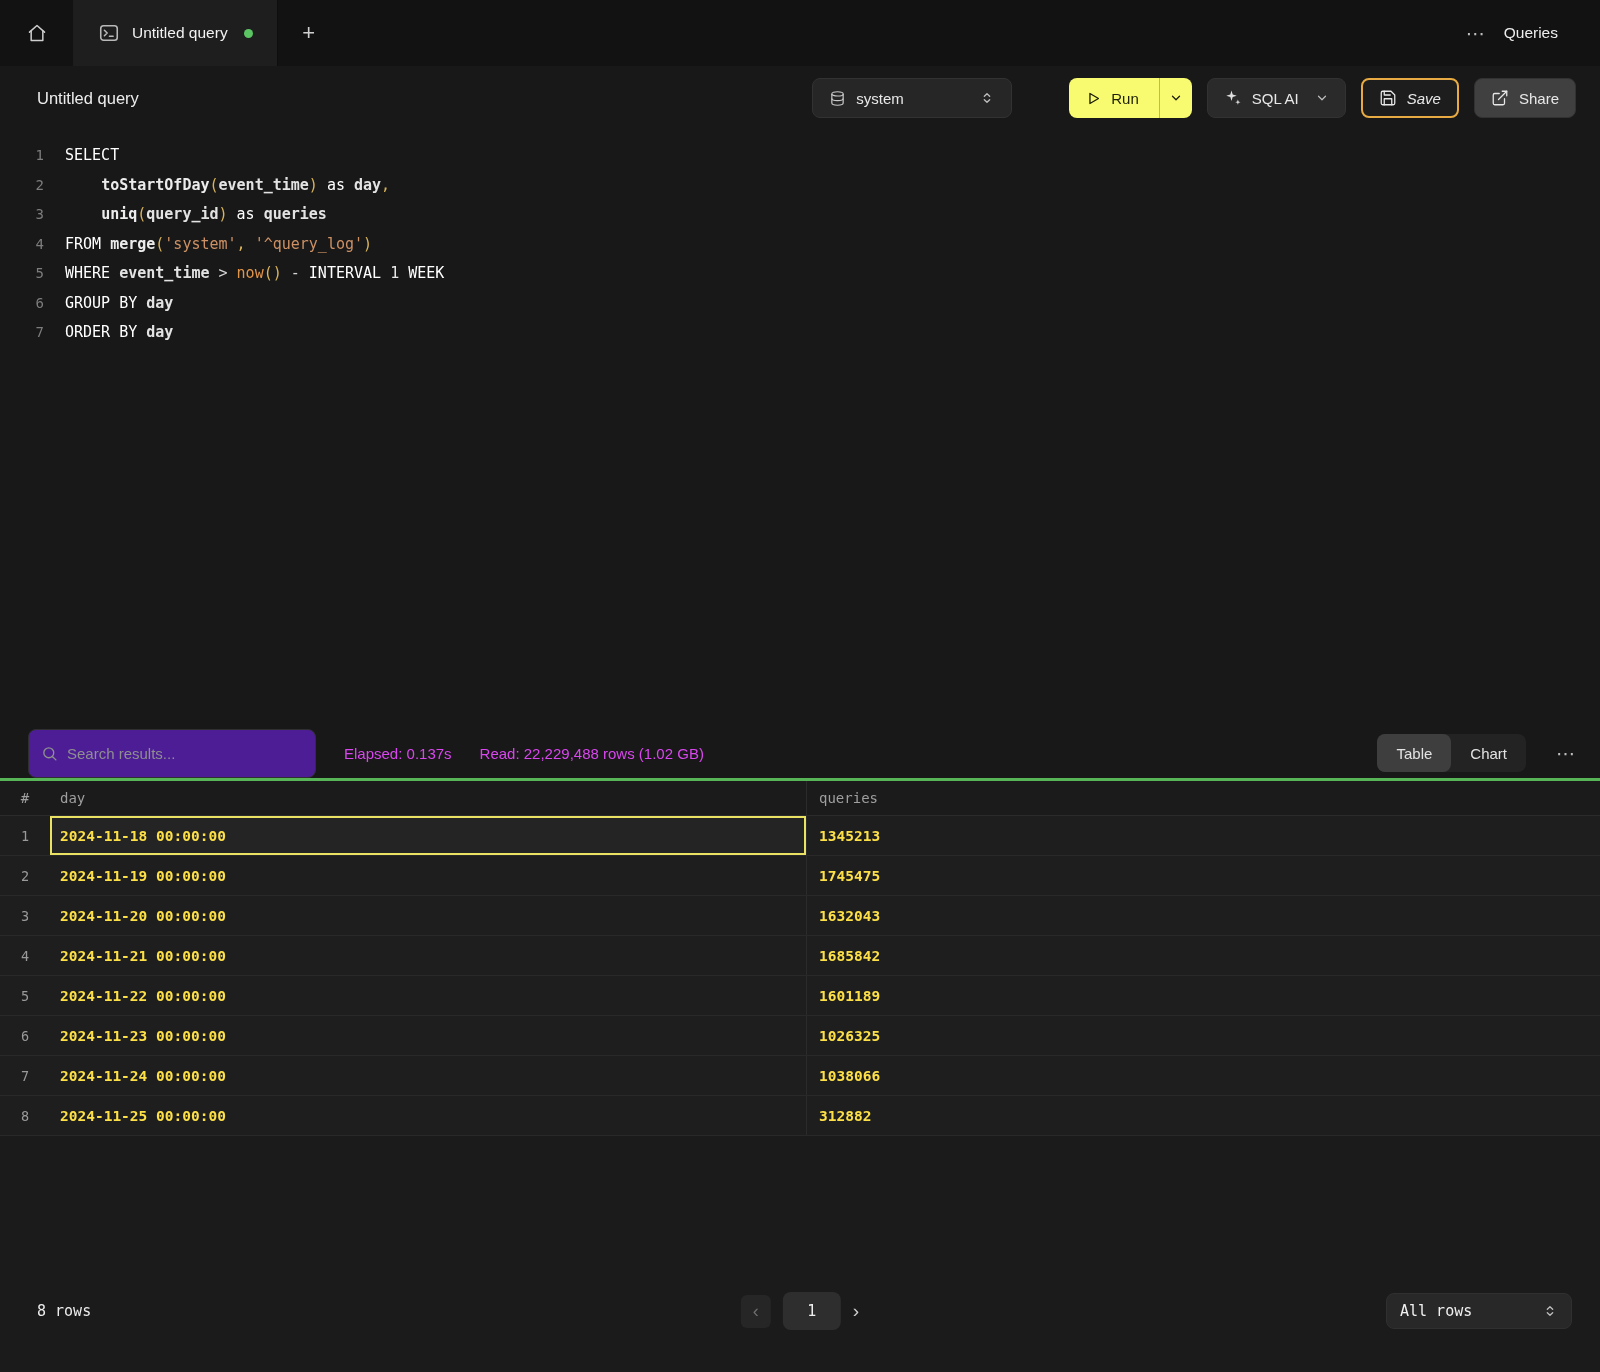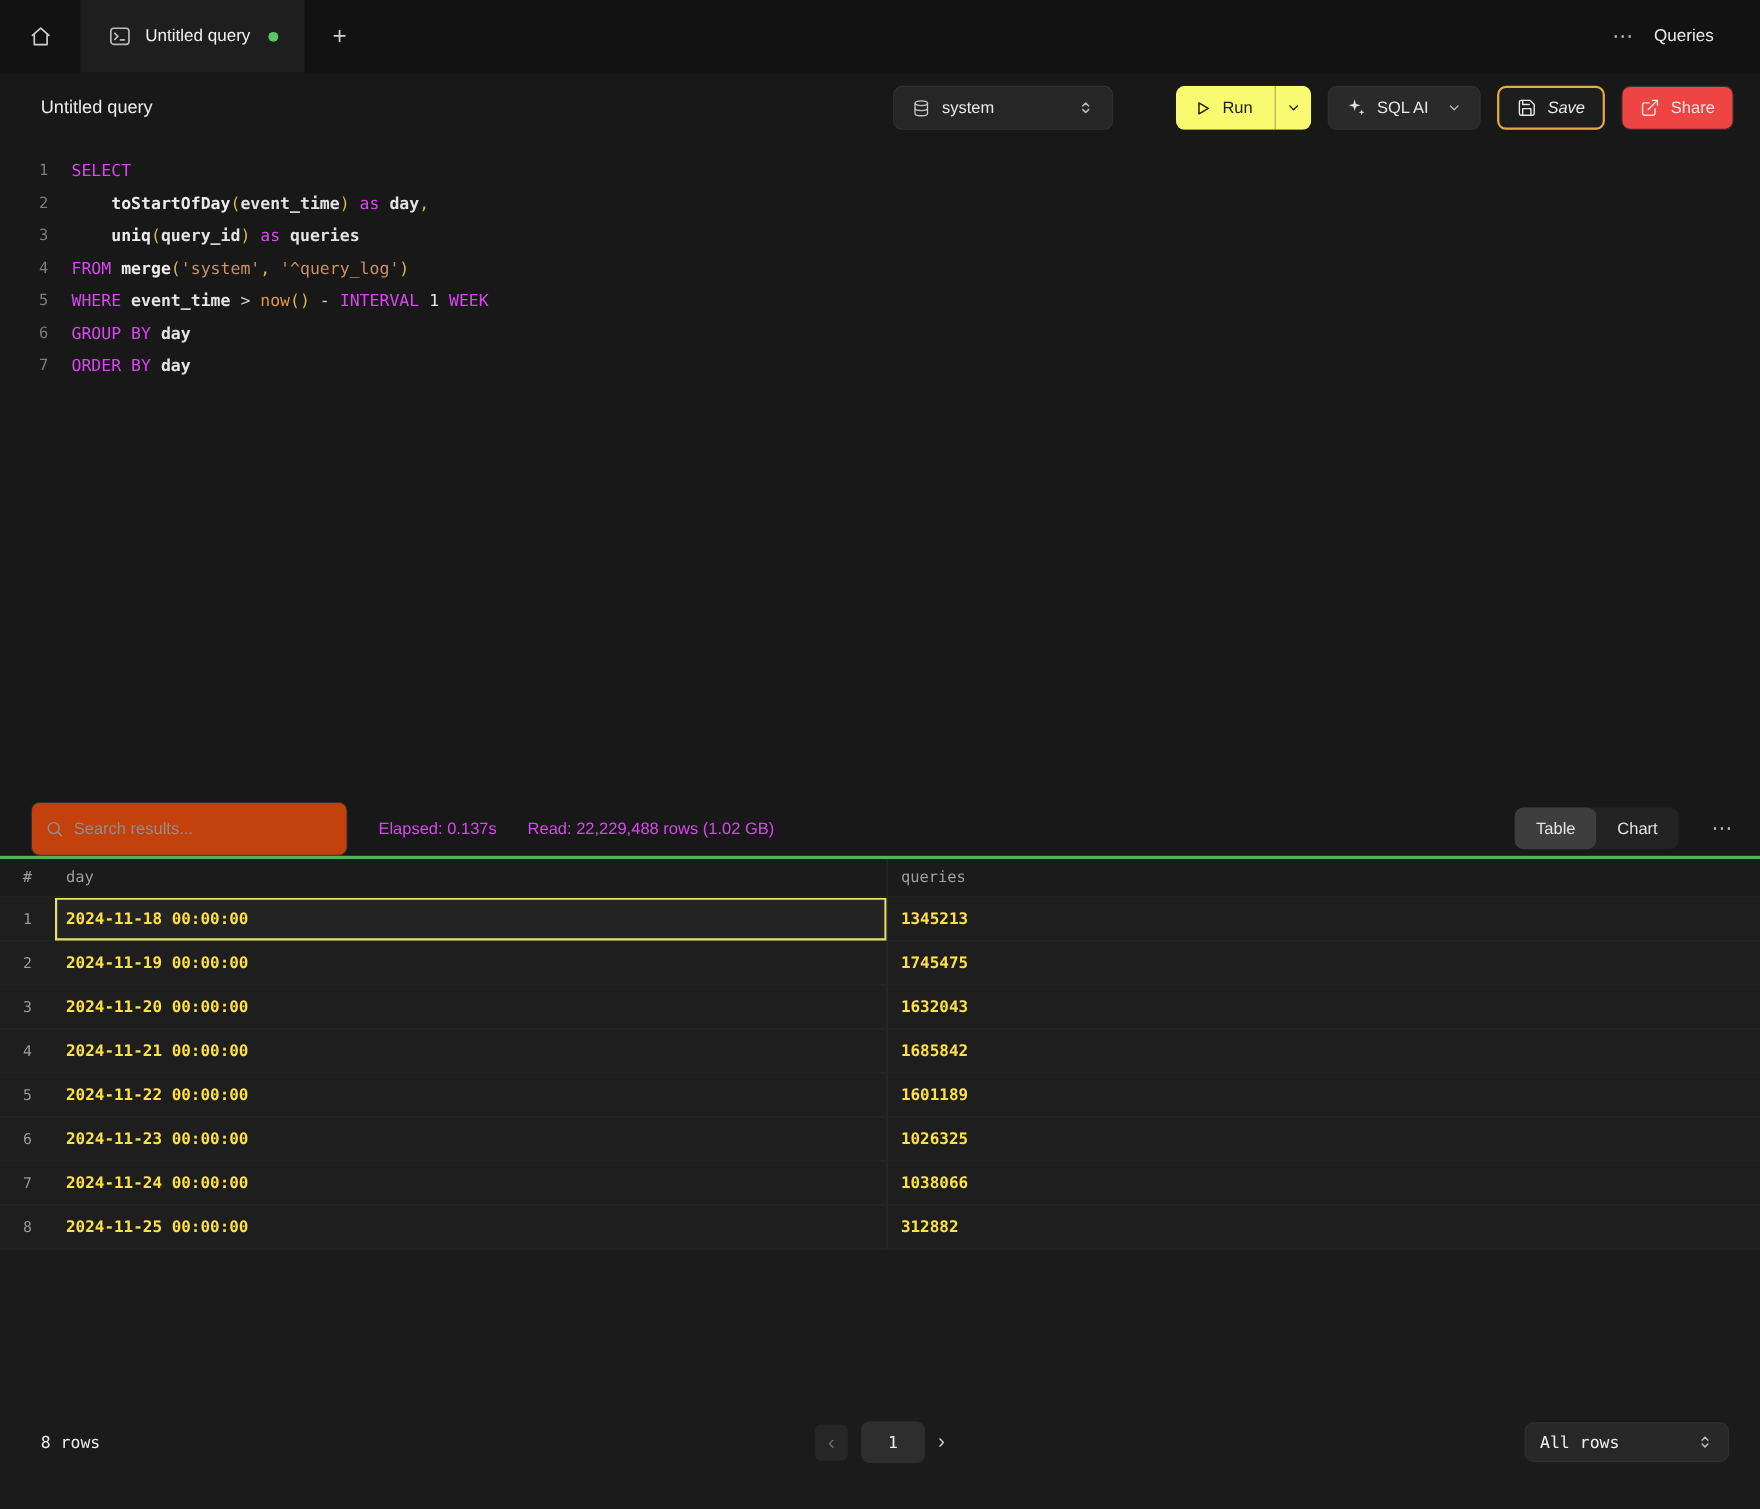--- a/index.html
+++ b/index.html
@@ -36,43 +36,43 @@
     font-family:inherit; }
   .db-select { width:200px; justify-content:flex-start; background:#262626; }
   .db-select .updown { margin-left:auto; color:#bdbdbd; }
   .run-group { display:flex; border-radius:8px; overflow:hidden;margin-left:42px; }
   .run-main { height:40px; display:flex; align-items:center; gap:9px; padding:0 20px 0 16px;
     background:#f8fb70; color:#1d1f08; border:none; font-size:15px; font-weight:500; cursor:pointer; font-family:inherit; }
   .run-caret { width:33px; height:40px; display:flex; align-items:center; justify-content:center;
     background:#f8fb70; border:none; border-left:1px solid rgba(0,0,0,.25); color:#1d1f08; cursor:pointer; }
   .sqlai-btn .chev { color:#bdbdbd; margin-left:6px; }
   .save-btn { background:#1d1d1d; border:2px solid #e8aa42; }
-  .share-btn { background:#ef4444; }
+  .share-btn { background:#404040; }
   .icon { display:flex; align-items:center; }
 
   
   .editor { height:598px; flex-shrink:0; padding-top:11px; overflow:hidden; cursor:text;
     font-family:"DejaVu Sans Mono","Liberation Mono",monospace; font-size:15px; line-height:29.5px; }
   .code-line { display:flex; }
   .line-num { width:44px; text-align:right; color:#7d7d7d; font-size:14px; flex-shrink:0; }
   .line-code { padding-left:21px; white-space:pre; }
-  .tok-kw { color:#d946ef; }
+  .tok-kw { color:#ffffff; }
   .tok-fn { color:#ececec; font-weight:700; }
   .tok-id { color:#e3e3e3; font-weight:700; }
   .tok-br { color:#d9b45b; }
   .tok-st { color:#ce9164; }
   .tok-or { color:#e2954a; }
   .tok-nu { color:#e8e8e8; }
   .tok-op { color:#d4d4d4; }
   .tok-pu { color:#d9b45b; }
   .tok-pl { color:#e8e8e8; }
 
   
   .results-toolbar { height:50px; display:flex; align-items:center; padding:0 24px 0 28px; gap:28px; flex-shrink:0; }
-  .search-box { width:288px; height:49px; background:#c2410c; border:1px solid #303030; border-radius:8px;
+  .search-box { width:288px; height:49px; background:#4c1d95; border:1px solid #303030; border-radius:8px;
     display:flex; align-items:center; gap:9px; padding:0 12px; color:#8f8f8f; }
   .search-box input { flex:1; background:transparent; border:none; outline:none;
     color:#e3e3e3; font-size:15px; font-family:inherit; }
   .search-box input::placeholder { color:#8f8f8f; }
   .stat { color:#d946ef; font-size:15px; }
   .view-toggle { margin-left:auto; display:flex; background:#232323; border-radius:8px; }
   .toggle-btn { height:38px; padding:0 19px; display:flex; align-items:center; font-size:15px;
     color:#e3e3e3; background:transparent; border:none; border-radius:8px; cursor:pointer; font-family:inherit; }
   .toggle-btn.active { background:#3e3e3e; }
   .results-more { background:none; border:none; color:#bdbdbd; font-size:19px; letter-spacing:1px;

